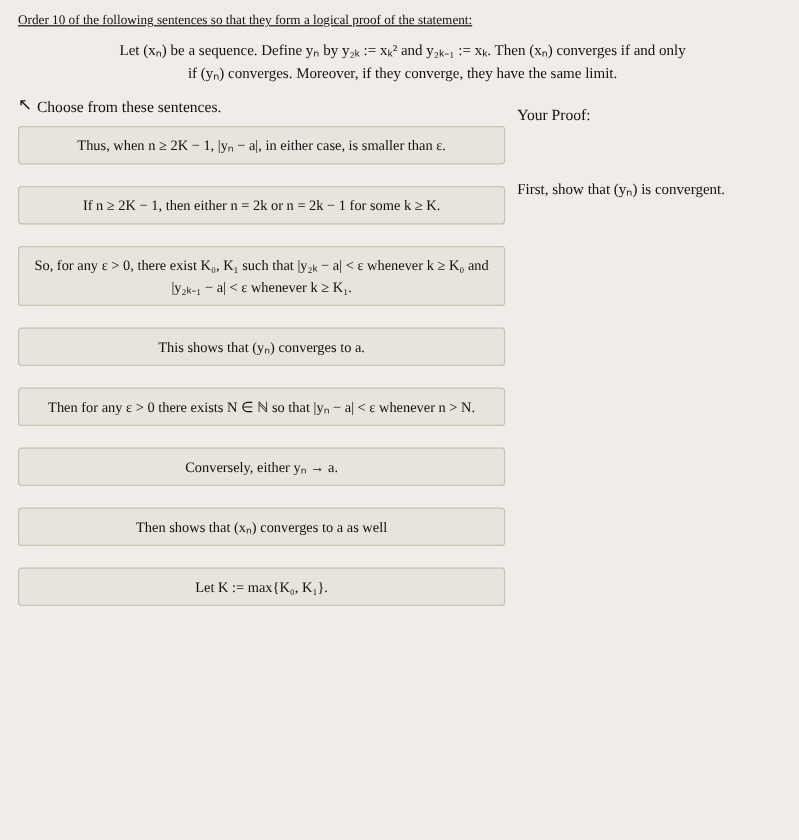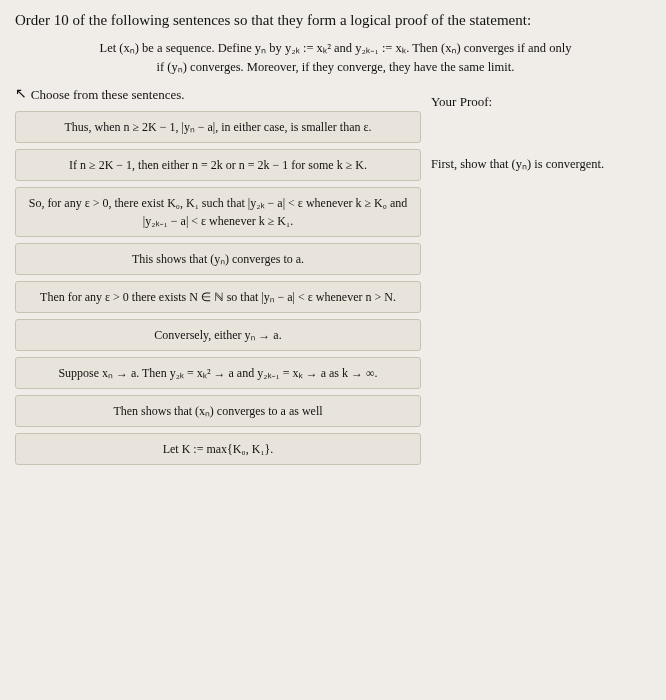--- a/index.html
+++ b/index.html
@@ -6,23 +6,24 @@
     body {
       font-family: 'Times New Roman', Times, serif;
       background: #f0ede8;
       width: 666px;
       min-height: 700px;
       padding: 10px 15px;
       font-size: 13px;
       color: #111;
     }
     .intro-text {
-      font-size: 15px;
+      font-size: 11px;
       margin-bottom: 8px;
       line-height: 1.4;
+      text-decoration: underline;
     }
     .definition-text {
       font-size: 12.5px;
       margin-bottom: 10px;
       line-height: 1.5;
       padding-left: 5px;
       text-align: center;
     }
     .columns-area {
       display: flex;
@@ -47,21 +48,21 @@
     }
     .cursor-icon {
       font-size: 14px;
       margin-top: -2px;
     }
     .sentence-card {
       background: #e8e4db;
       border: 1px solid #c8c2b4;
       border-radius: 3px;
       padding: 6px 10px;
-      margin-bottom: 6px;
+      margin-bottom: 18px;
       text-align: center;
       font-size: 12px;
       line-height: 1.5;
       cursor: pointer;
     }
     .your-proof-label {
       font-size: 13px;
       font-weight: normal;
       margin-bottom: 16px;
     }
@@ -87,21 +88,20 @@
       <span>Choose from these sentences.</span>
     </div>
 
     <div id="sentences-container">
     <div class="sentence-card">Thus, when n ≥ 2K − 1, |yₙ − a|, in either case, is smaller than ε.</div>
         <div class="sentence-card">If n ≥ 2K − 1, then either n = 2k or n = 2k − 1 for some k ≥ K.</div>
         <div class="sentence-card">So, for any ε &gt; 0, there exist K₀, K₁ such that |y₂ₖ − a| &lt; ε whenever k ≥ K₀ and |y₂ₖ₋₁ − a| &lt; ε whenever k ≥ K₁.</div>
         <div class="sentence-card">This shows that (yₙ) converges to a.</div>
         <div class="sentence-card">Then for any ε &gt; 0 there exists N ∈ ℕ so that |yₙ − a| &lt; ε whenever n &gt; N.</div>
         <div class="sentence-card">Conversely, either yₙ → a.</div>
-        <div class="sentence-card">Suppose xₙ → a. Then y₂ₖ = xₖ² → a and y₂ₖ₋₁ = xₖ → a as k → ∞.</div>
         <div class="sentence-card">Then shows that (xₙ) converges to a as well</div>
         <div class="sentence-card">Let K := max{K₀, K₁}.</div>
       </div>
   </div>
 
   <div class="right-col">
     <div class="your-proof-label">Your Proof:</div>
     <div class="your-proof-sub">First, show that (yₙ) is convergent.</div>
   </div>
 </div>

